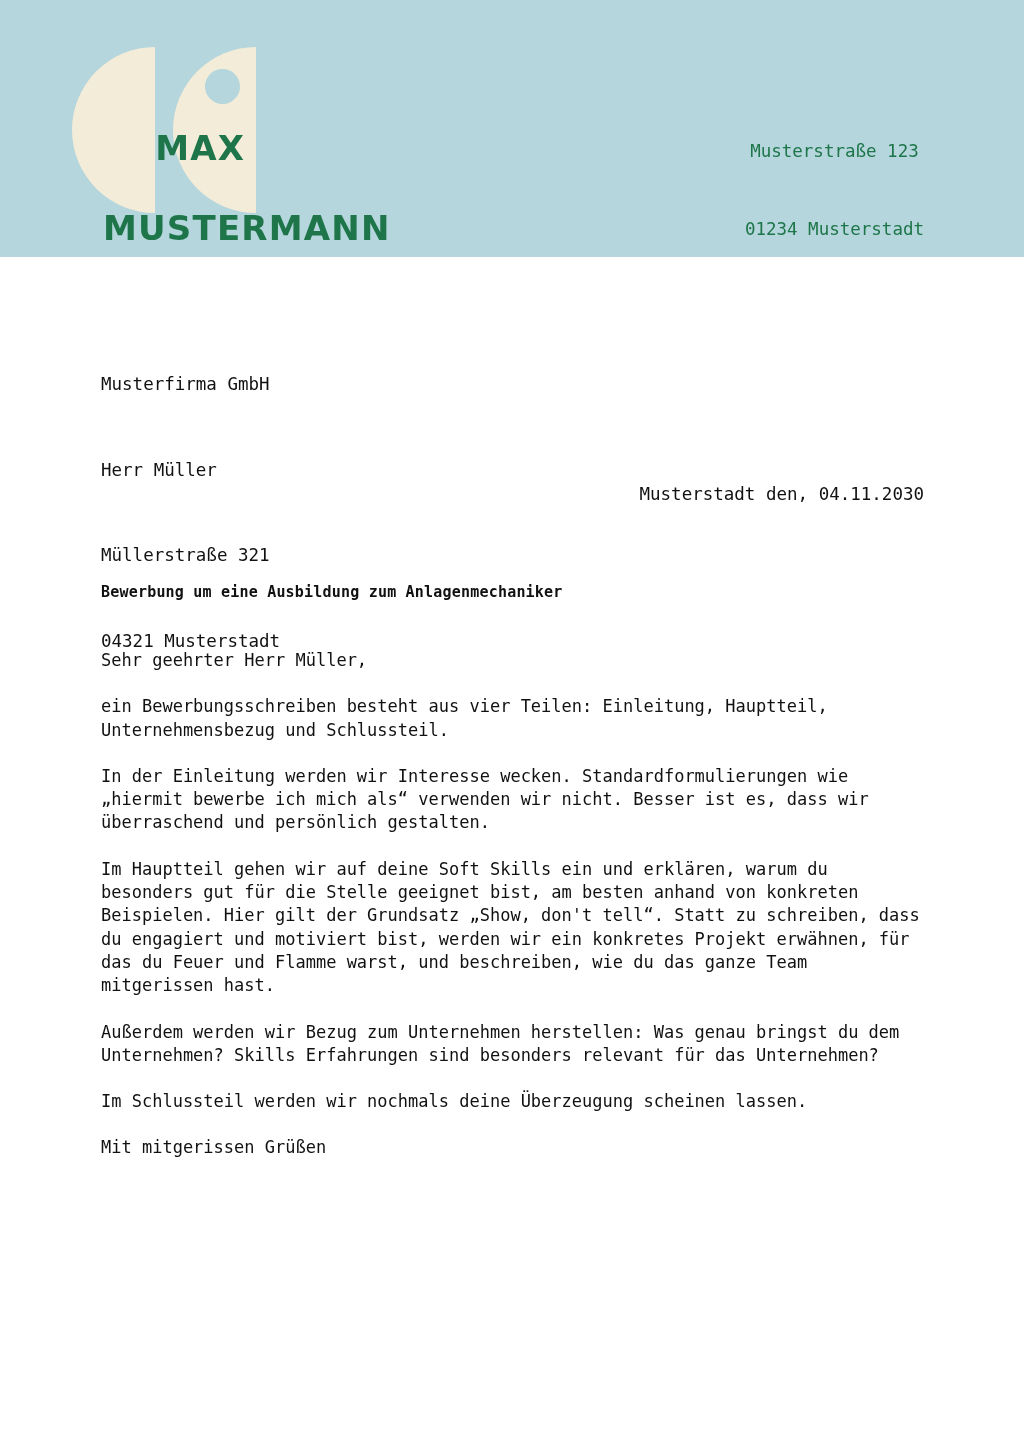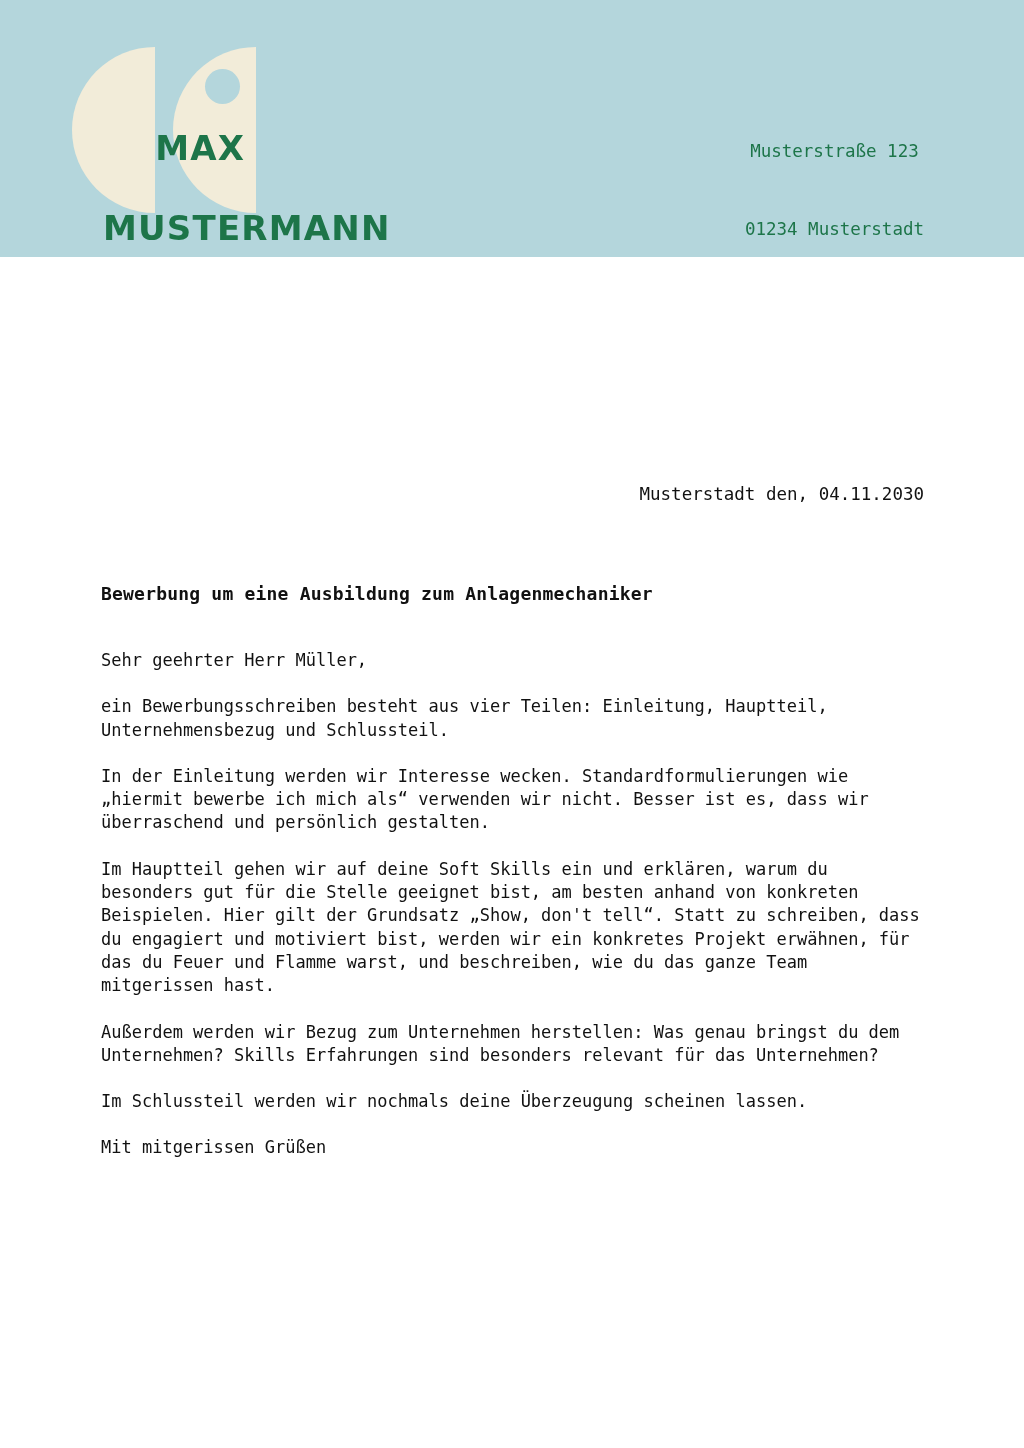--- a/index.html
+++ b/index.html
@@ -112,21 +112,21 @@
     color: #111111;
     font-size: 17.5px;
     white-space: pre;
   }
 
   .subject-line {
     position: absolute;
     left: 101px;
     top: 326px;
     color: #111111;
-    font-size: 18px;
+    font-size: 15px;
     font-weight: bold;
     letter-spacing: 0.2px;
     white-space: pre;
   }
 
   .body-text {
     position: absolute;
     left: 101px;
     top: 392px;
     width: 828px;
@@ -158,20 +158,26 @@
   <div class="contact-block">
     <div>Musterstraße 123</div>
     <div>01234 Musterstadt</div>
     
     
   </div>
 </div>
 
 <div class="sheet">
 
+  <div class="addr-block">
+    <div>Musterfirma GmbH</div>
+    <div>Herr Müller</div>
+    <div>Müllerstraße 321</div>
+    <div>04321 Musterstadt</div>
+  </div>
 
   <div class="date-line">Musterstadt den, 04.11.2030</div>
 
   <div class="subject-line">Bewerbung um eine Ausbildung zum Anlagenmechaniker</div>
 
   <div class="body-text">
     <p>Sehr geehrter Herr Müller,</p>
     <p>ein Bewerbungsschreiben besteht aus vier Teilen: Einleitung, Hauptteil, Unternehmensbezug und Schlussteil.</p>
     <p>In der Einleitung werden wir Interesse wecken. Standardformulierungen wie „hiermit bewerbe ich mich als“ verwenden wir nicht. Besser ist es, dass wir überraschend und persönlich gestalten.</p>
     <p>Im Hauptteil gehen wir auf deine Soft Skills ein und erklären, warum du besonders gut für die Stelle geeignet bist, am besten anhand von konkreten Beispielen. Hier gilt der Grundsatz „Show, don't tell“. Statt zu schreiben, dass du engagiert und motiviert bist, werden wir ein konkretes Projekt erwähnen, für das du Feuer und Flamme warst, und beschreiben, wie du das ganze Team mitgerissen hast.</p>

